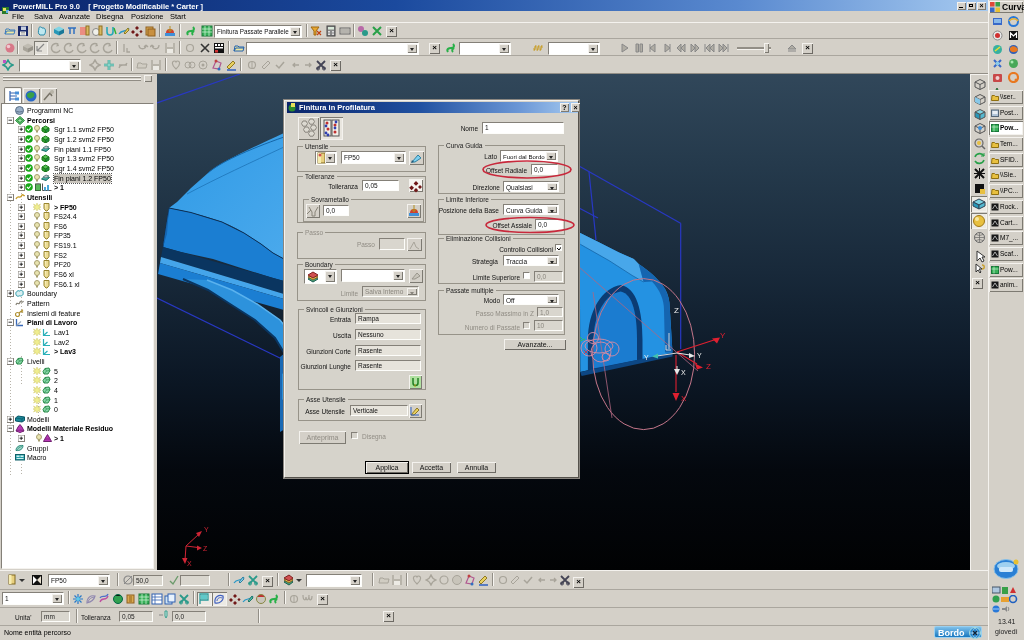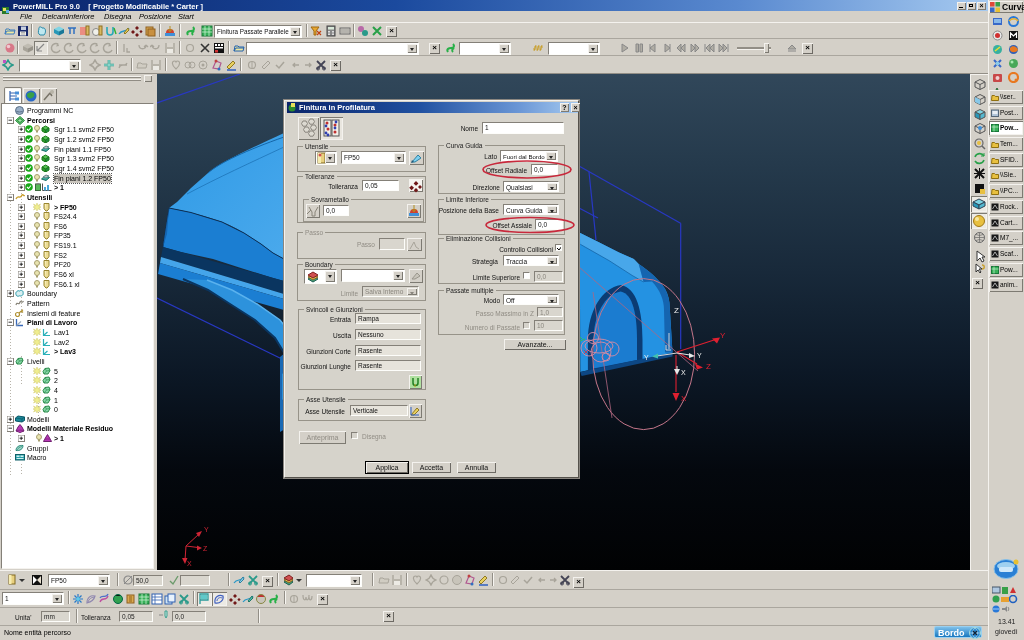--- a/index.html
+++ b/index.html
@@ -36,24 +36,24 @@
       </svg></div>
 <div class="abs" style="left:13px;top:1.5px;font-size:7.5px;font-weight:bold;color:#fff;line-height:9px;">PowerMILL Pro 9.0&nbsp;&nbsp;&nbsp;&nbsp;[ Progetto Modificabile * Carter ]</div>
 <div class="abs out" style="left:957px;top:2px;width:9px;height:8px;background:#d4d0c8;">
       <div style="position:absolute;left:2px;bottom:2px;width:4px;height:1px;background:#000;"></div>
     </div>
 <div class="abs out" style="left:967px;top:2px;width:9px;height:8px;background:#d4d0c8;">
       <div style="position:absolute;left:2px;top:2px;width:4px;height:3px;border:1px solid #000;"></div>
     </div>
 <div class="abs out" style="left:977px;top:2px;width:9px;height:8px;background:#d4d0c8;font-size:7px;font-weight:bold;text-align:center;line-height:8px;">×</div>
 
-<div class="abs" style="left:16px;top:11px;width:988px;height:11px;background:#d4d0c8;font-style:italic;">
+<div class="abs" style="left:8px;top:11px;width:988px;height:11px;background:#d4d0c8;">
 <span style="position:absolute;left:4px;top:1px;font-size:7.5px;">File</span>
-<span style="position:absolute;left:26px;top:1px;font-size:7.5px;">Delcam</span>
-<span style="position:absolute;left:51px;top:1px;font-size:7.5px;">Inferiore</span>
+<span style="position:absolute;left:26px;top:1px;font-size:7.5px;">Salva</span>
+<span style="position:absolute;left:51px;top:1px;font-size:7.5px;">Avanzate</span>
 <span style="position:absolute;left:88px;top:1px;font-size:7.5px;">Disegna</span>
 <span style="position:absolute;left:123px;top:1px;font-size:7.5px;">Posizione</span>
 <span style="position:absolute;left:162px;top:1px;font-size:7.5px;">Start</span>
 </div>
 
 <div id="tb1" class="abs" style="left:0;top:22px;width:988px;height:17px;background:#d4d0c8;box-shadow:inset 0 1px 0 #f4f2ee,inset 0 -1px 0 #aaa69e;"></div>
     <svg class="abs" style="left:4px;top:25px;" width="12" height="12">
       <path d="M1,9 L2,4 L5,4 L6,5 L11,5 L10,9 Z" fill="#f0e8a0" stroke="#3a7ac0"></path>
       <path d="M1,9 L3,6 L11,6" fill="none" stroke="#3a7ac0"></path>
     </svg>

